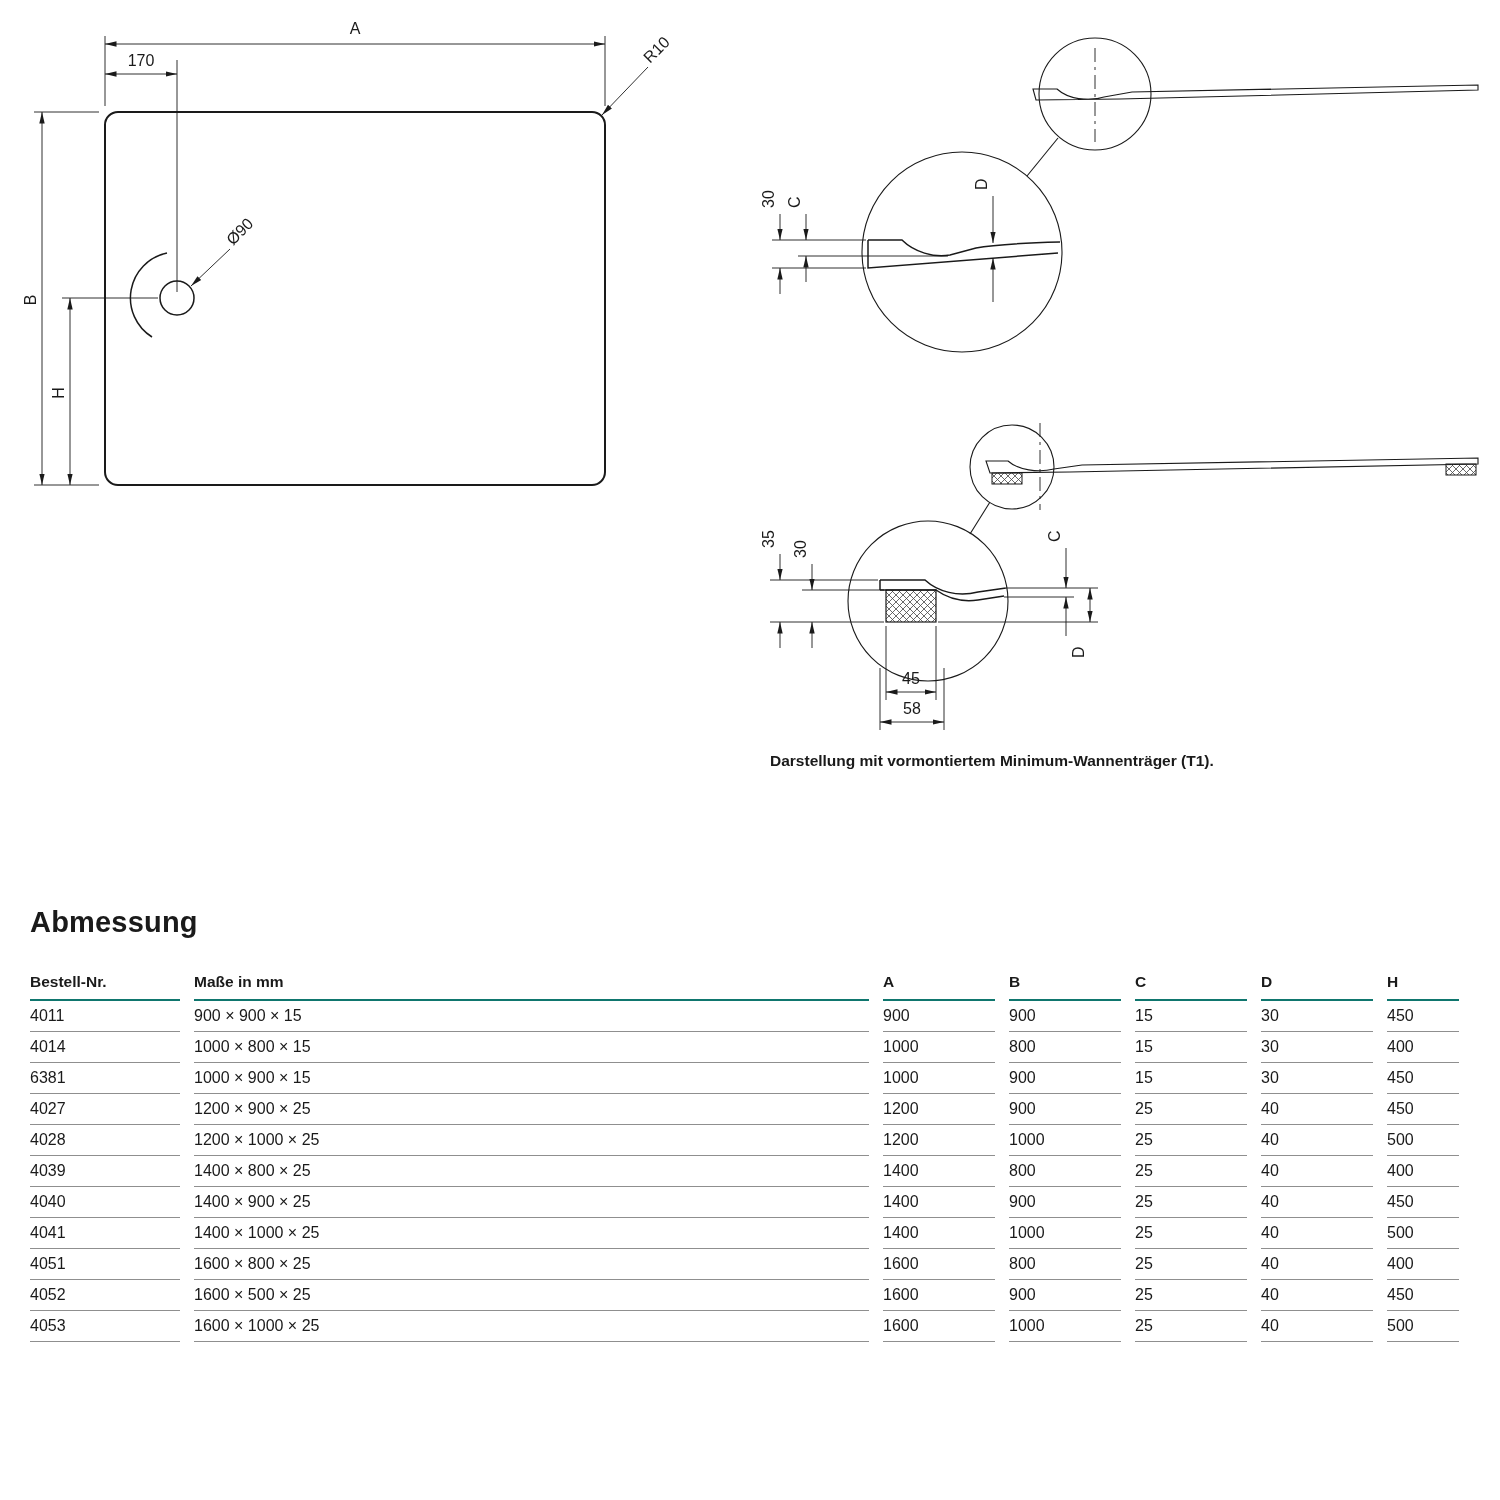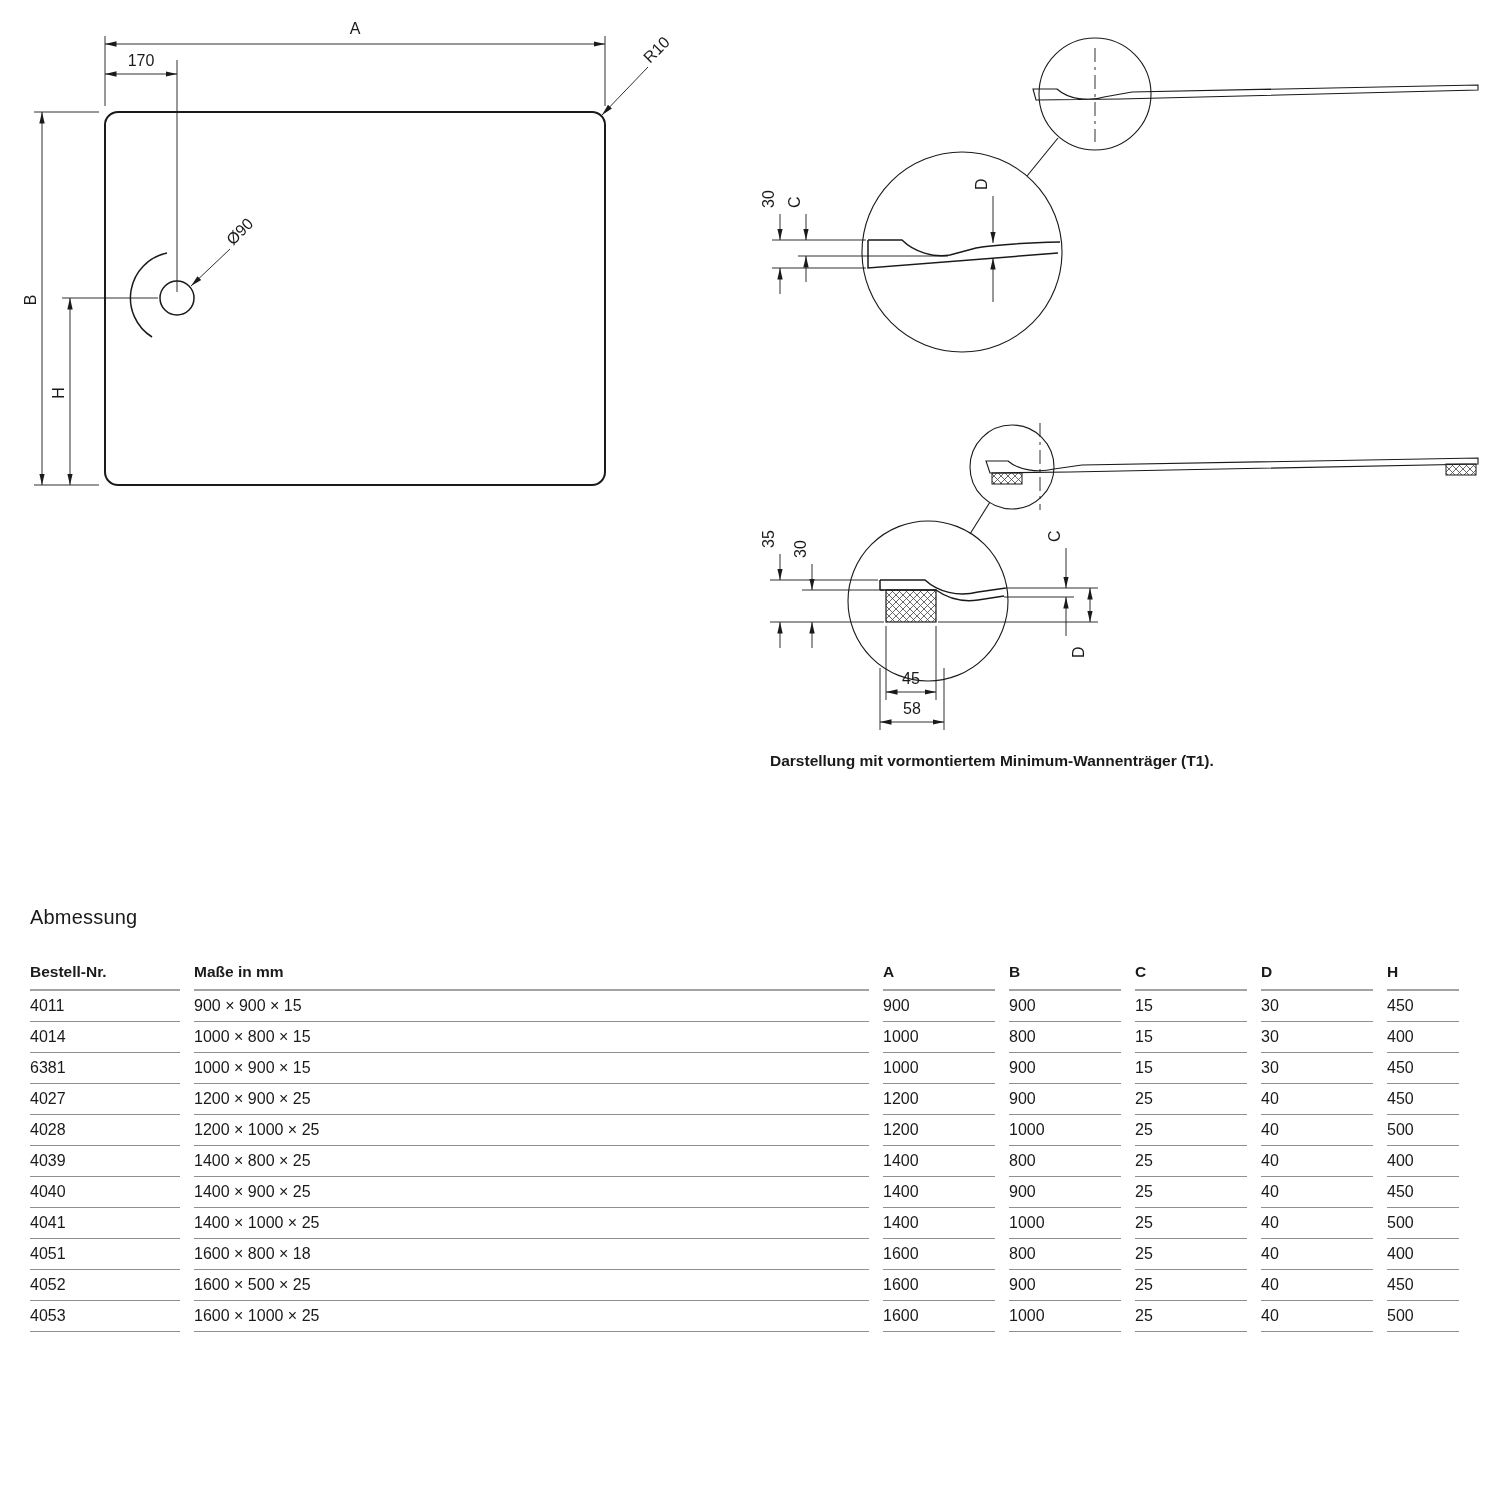--- a/index.html
+++ b/index.html
@@ -13,30 +13,30 @@
   .lbl     { font-size:16px; }
   .caption { font-size:15.5px; font-weight:700; }
   .outline { fill:none; stroke:#1a1a1a; stroke-width:2; }
   .mid     { fill:none; stroke:#1a1a1a; stroke-width:1.5; }
   .profile { fill:#ffffff; stroke:#1a1a1a; stroke-width:1.1; }
   .thin    { fill:none; stroke:#1a1a1a; stroke-width:1.1; }
   .ext     { fill:none; stroke:#1a1a1a; stroke-width:0.9; }
   .dim     { fill:none; stroke:#1a1a1a; stroke-width:0.9; }
   .cl      { fill:none; stroke:#1a1a1a; stroke-width:0.9; stroke-dasharray:14 5 3 5; }
 
-  .section-title { font-size:20px; font-weight:400; margin:96px 0 0 30px; letter-spacing:0.2px; }
+  .section-title { font-size:29px; font-weight:700; margin:96px 0 0 30px; letter-spacing:0.2px; }
 
   table.dim-table {
     border-collapse:separate; border-spacing:14px 0;
     table-layout:fixed; width:1457px; margin:26px 0 0 16px;
   }
   .dim-table th {
     font-size:15.5px; font-weight:700; text-align:left;
     height:36px; vertical-align:bottom; padding:0 0 8px 0;
-    border-bottom:2px solid #a3a3a3; white-space:nowrap;
+    border-bottom:2px solid #0f766e; white-space:nowrap;
   }
   .dim-table td {
     font-size:16px; height:31px; vertical-align:middle; padding:0;
     border-bottom:1px solid #8f8f8f; white-space:nowrap;
   }
 </style>
 </head>
 <body>
 
 <svg class="drawing" width="1500" height="810" viewBox="0 0 1500 810" aria-hidden="true">
@@ -286,21 +286,21 @@
     <td>4041</td>
     <td>1400 × 1000 × 25</td>
     <td>1400</td>
     <td>1000</td>
     <td>25</td>
     <td>40</td>
     <td>500</td>
   </tr>
       <tr>
     <td>4051</td>
-    <td>1600 × 800 × 18</td>
+    <td>1600 × 800 × 25</td>
     <td>1600</td>
     <td>800</td>
     <td>25</td>
     <td>40</td>
     <td>400</td>
   </tr>
       <tr>
     <td>4052</td>
     <td>1600 × 500 × 25</td>
     <td>1600</td>

